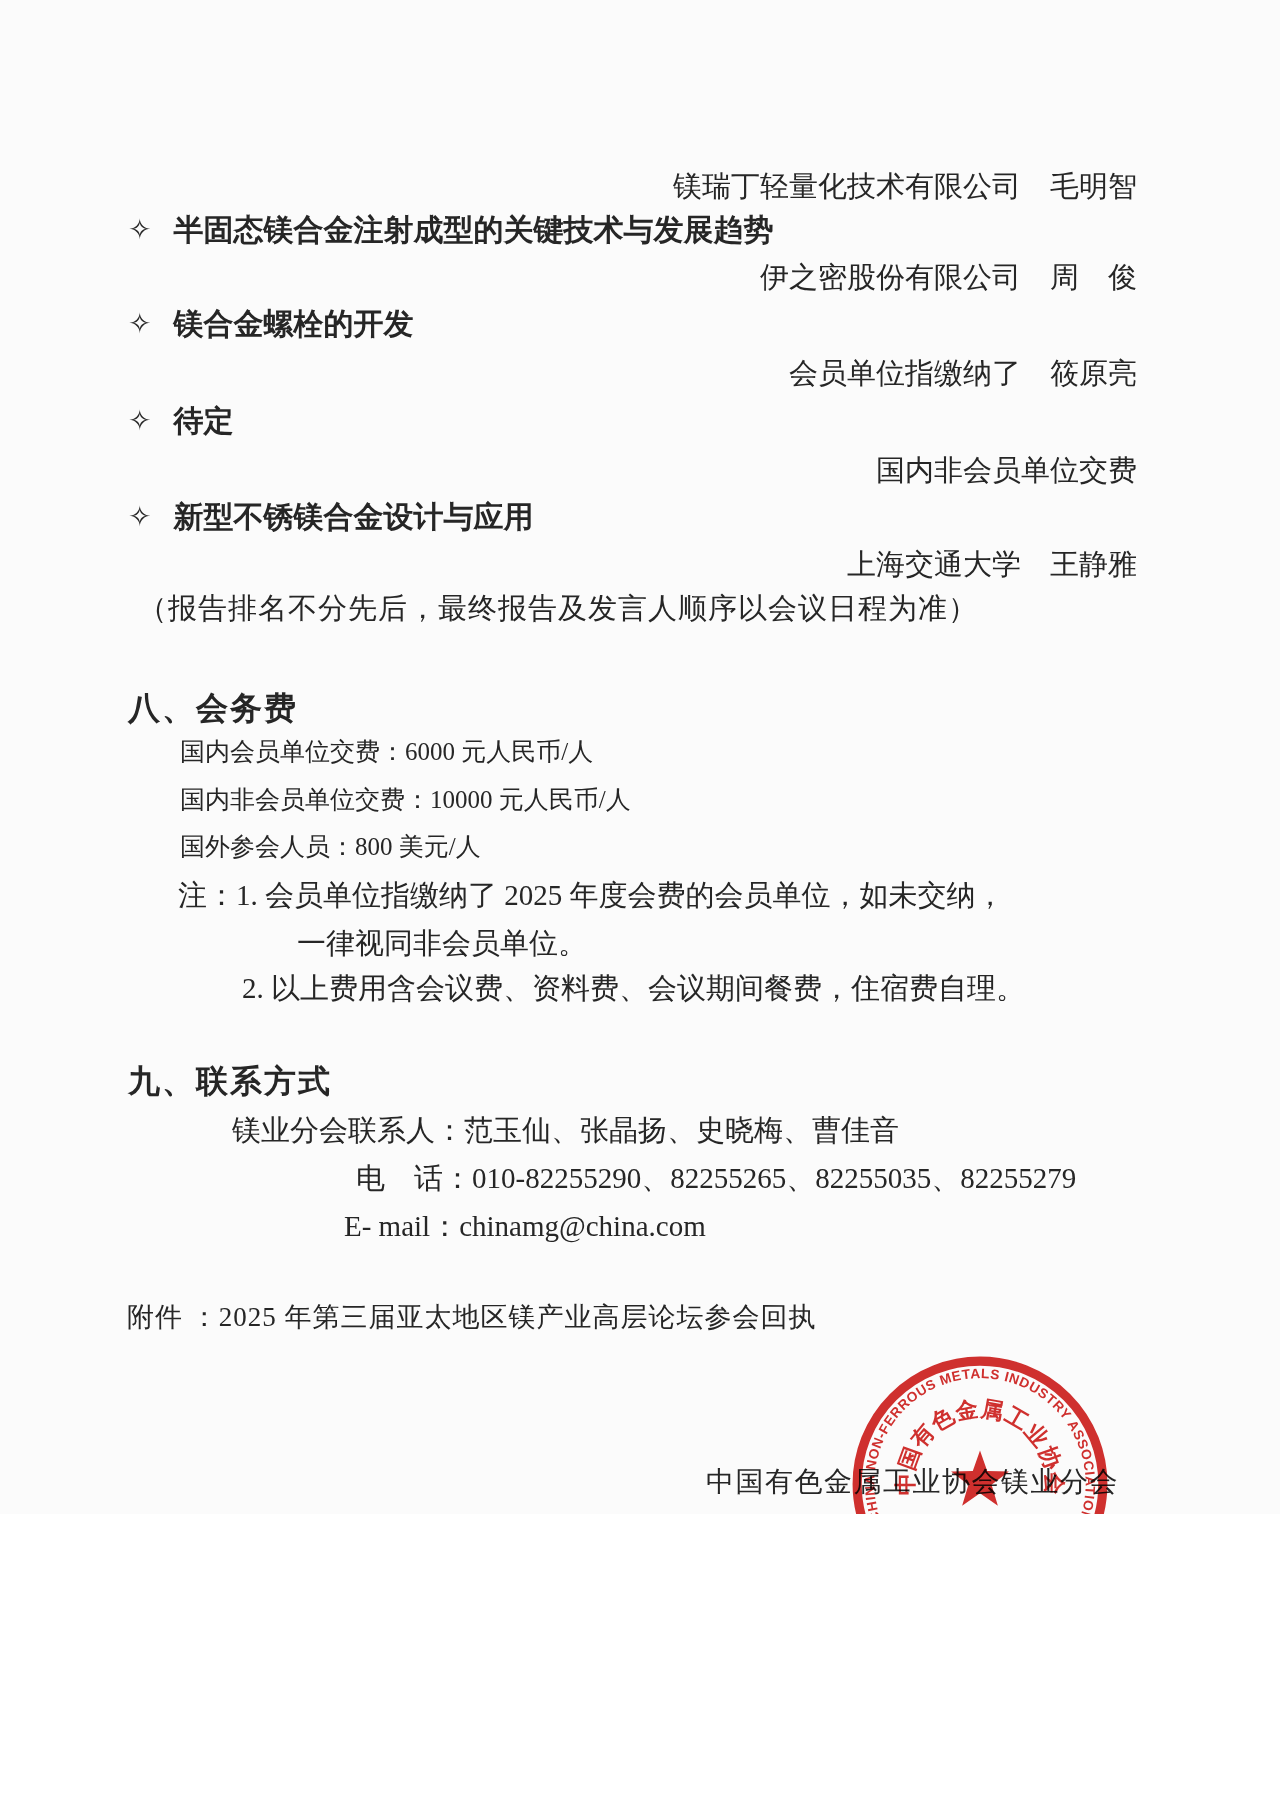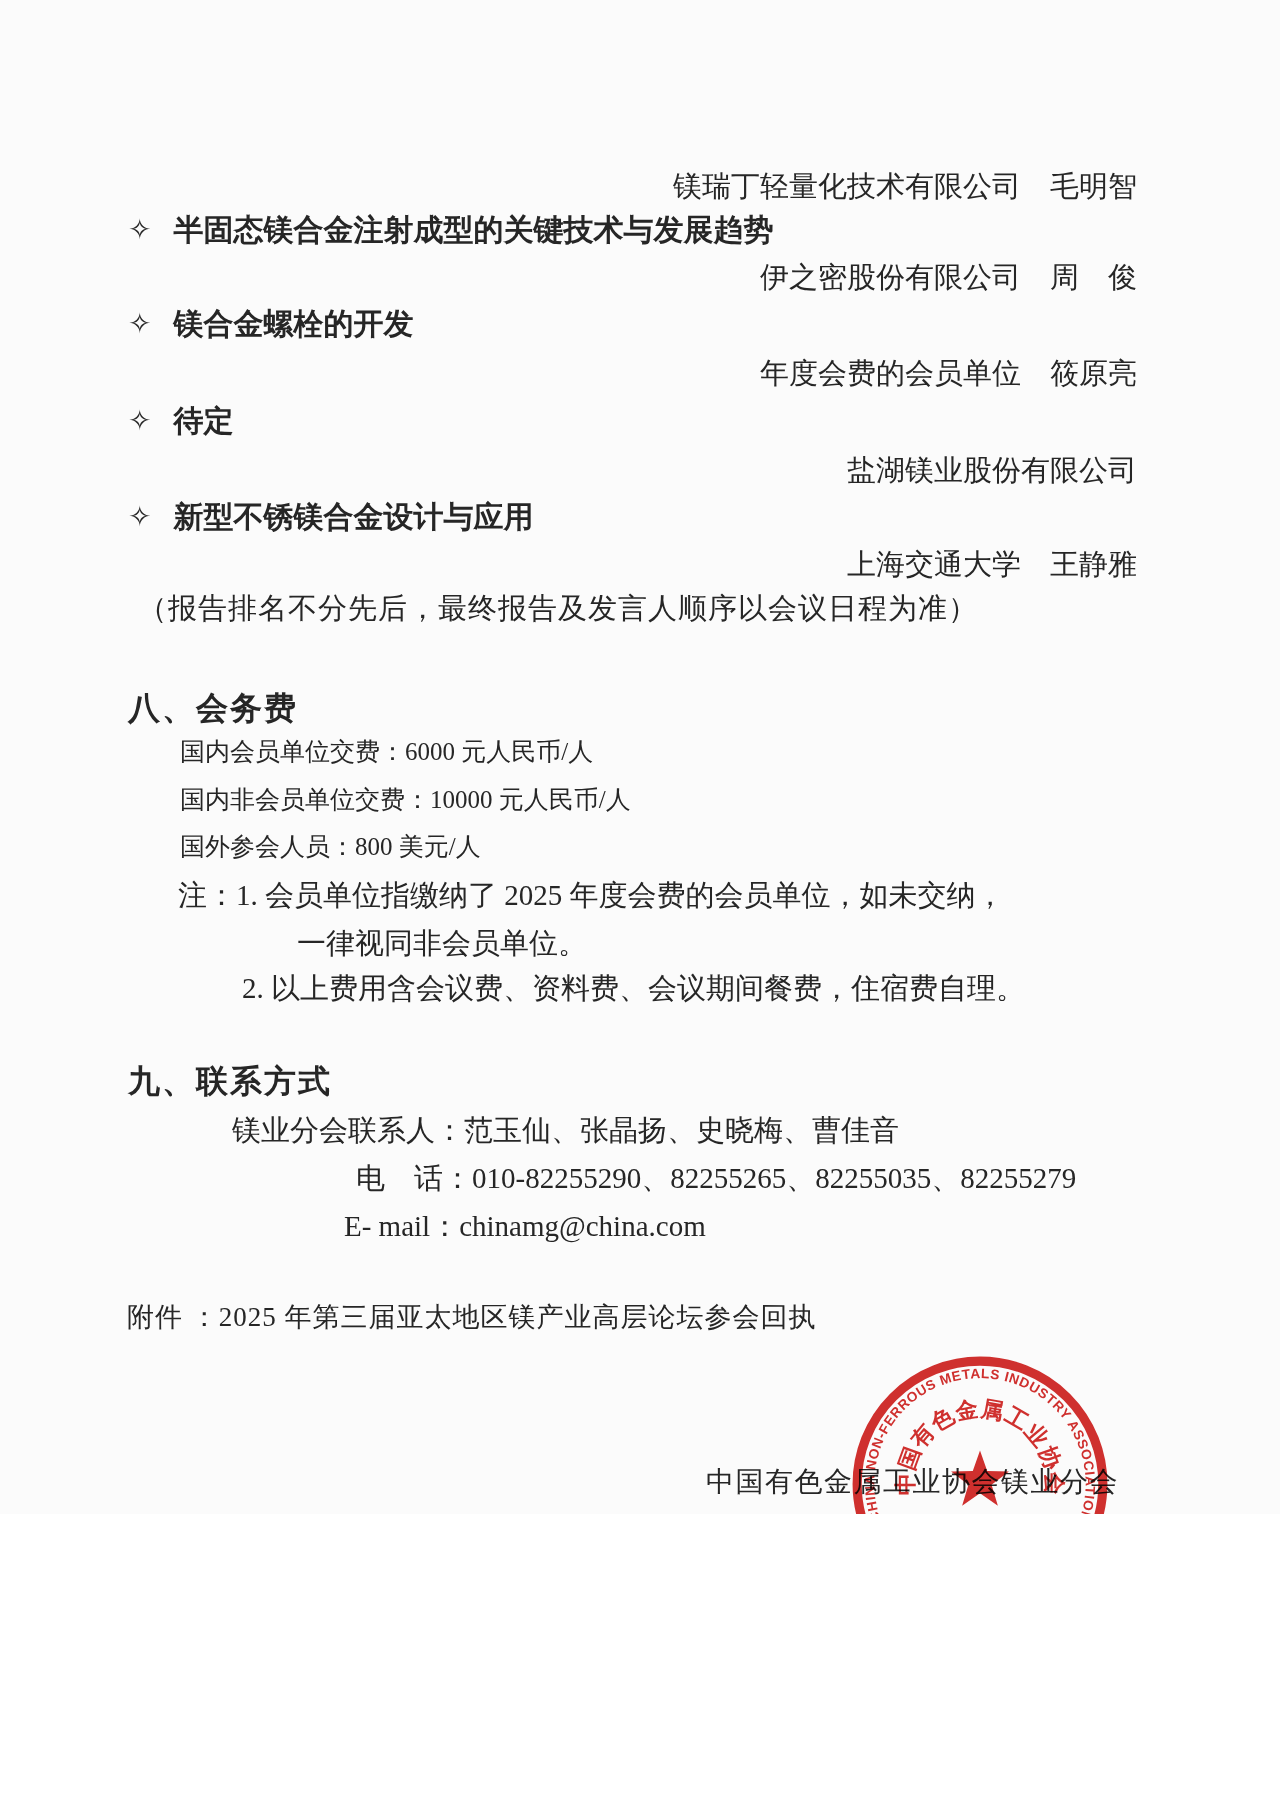--- a/index.html
+++ b/index.html
@@ -50,27 +50,27 @@
   <div class="line topic" style="top:211px">
     <span class="bullet">✧</span><span>半固态镁合金注射成型的关键技术与发展趋势</span>
   </div>
 
   <div class="line aff" style="top:259px">伊之密股份有限公司　周　俊</div>
 
   <div class="line topic" style="top:305px">
     <span class="bullet">✧</span><span>镁合金螺栓的开发</span>
   </div>
 
-  <div class="line aff" style="top:355px">年度会费的会员单位　筱原亮</div>
+  <div class="line aff" style="top:355px">会员单位指缴纳了　筱原亮</div>
 
   <div class="line topic" style="top:402px">
     <span class="bullet">✧</span><span>待定</span>
   </div>
 
-  <div class="line aff" style="top:452px">盐湖镁业股份有限公司</div>
+  <div class="line aff" style="top:452px">国内非会员单位交费</div>
 
   <div class="line topic" style="top:498px">
     <span class="bullet">✧</span><span>新型不锈镁合金设计与应用</span>
   </div>
 
   <div class="line aff" style="top:546px">上海交通大学　王静雅</div>
 
   <div class="line note-paren" style="top:590px">（报告排名不分先后，最终报告及发言人顺序以会议日程为准）</div>
 
   <div class="line heading" style="top:688px">八、会务费</div>

